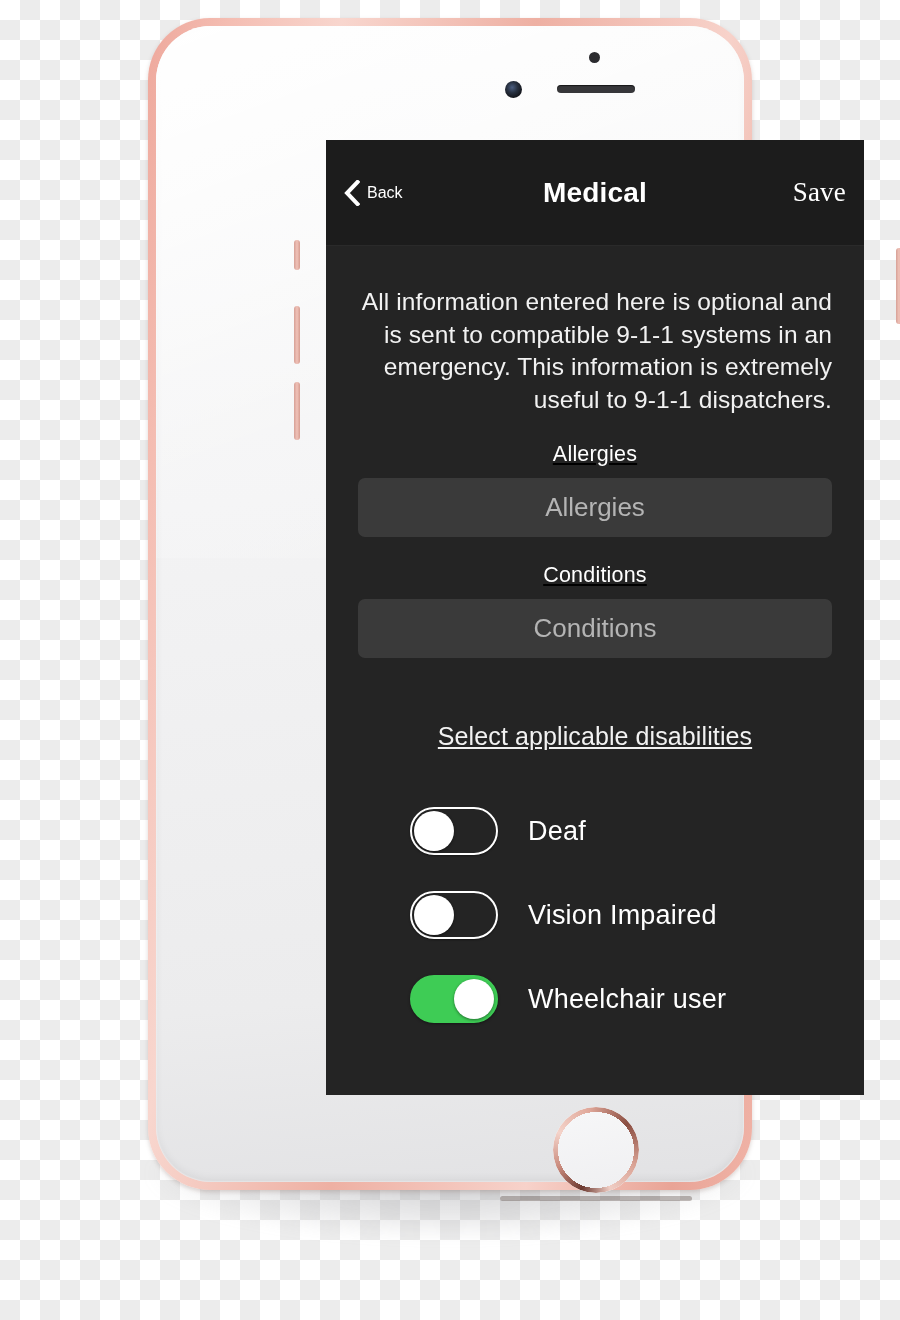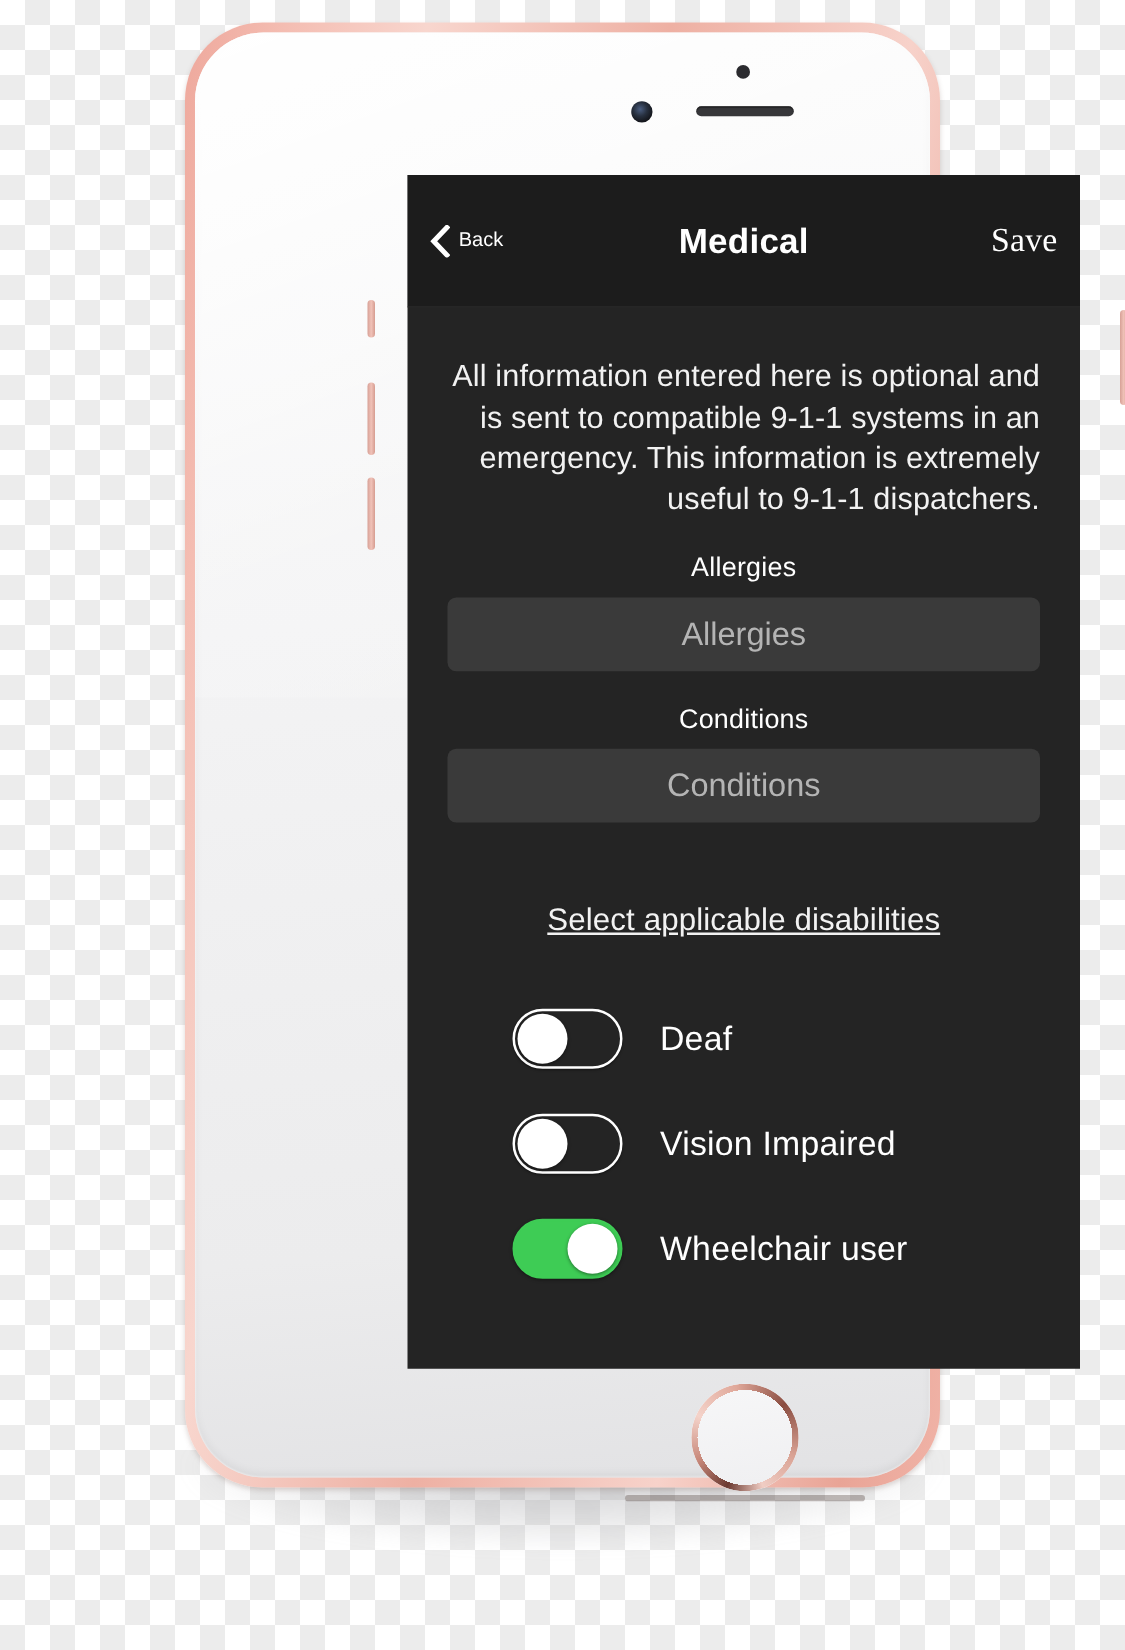--- a/index.html
+++ b/index.html
@@ -129,21 +129,21 @@
   #screen-content{
     flex:1; padding:26px 32px 0;
     display:flex; flex-direction:column;
   }
   #intro-text{
     color:#f2f2f2; font-size:24.5px; line-height:1.33;
     text-align:right; letter-spacing:0.1px;
     margin-top:14px;
   }
 
-  .field-group{ margin-top:26px; }
+  .field-group{ margin-top:26px;text-decoration:underline; }
   .field-label{
     color:#ffffff; font-size:21.5px; text-align:center; margin-bottom:11px;
     letter-spacing:0.2px;
   }
   .field-input{
     width:100%; height:59px; border:none; outline:none;
     background:#3a3a3a; border-radius:7px;
     color:#c9c9c9; font-size:26px;
     text-align:center;
     font-family:"Liberation Sans", sans-serif;

